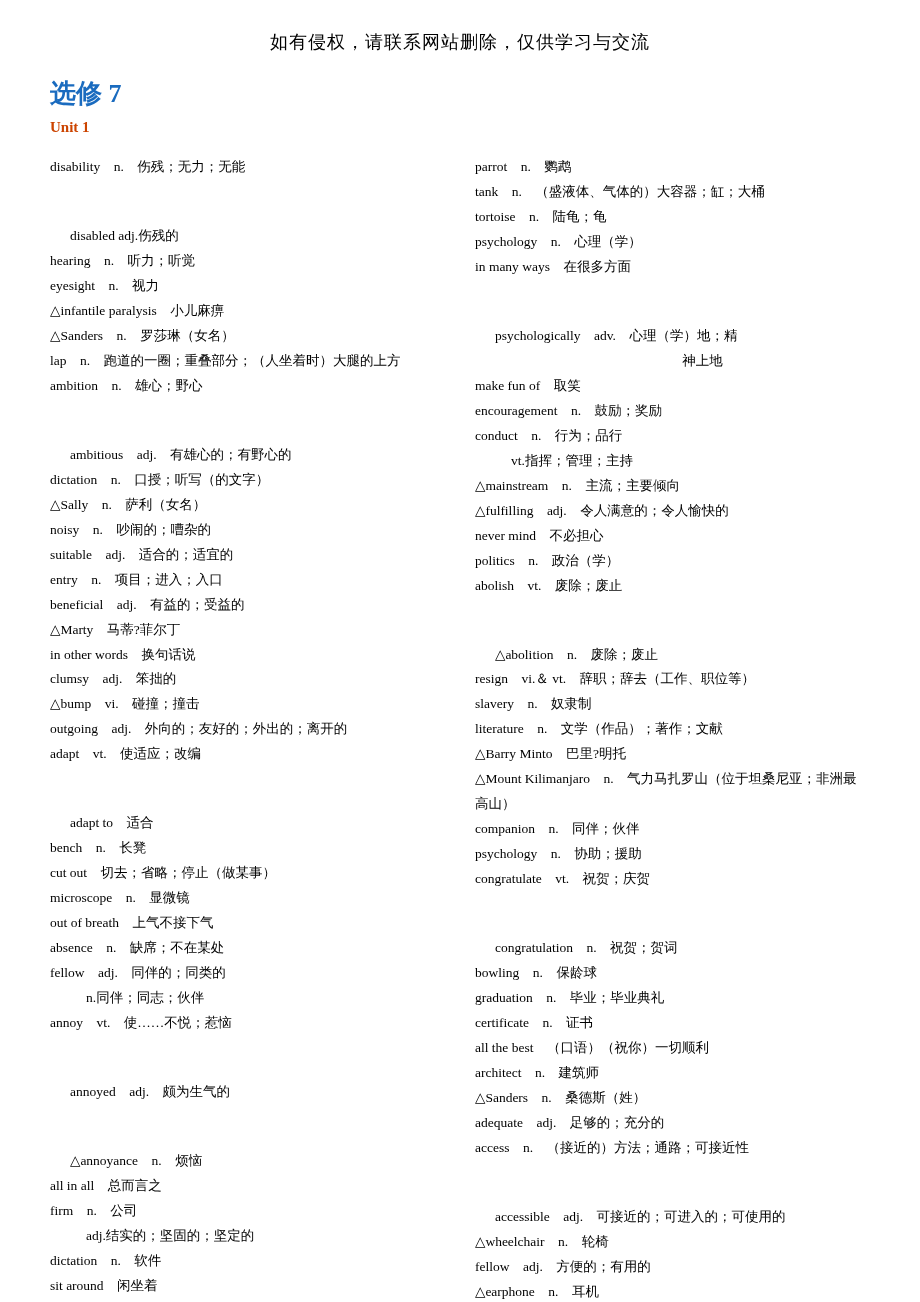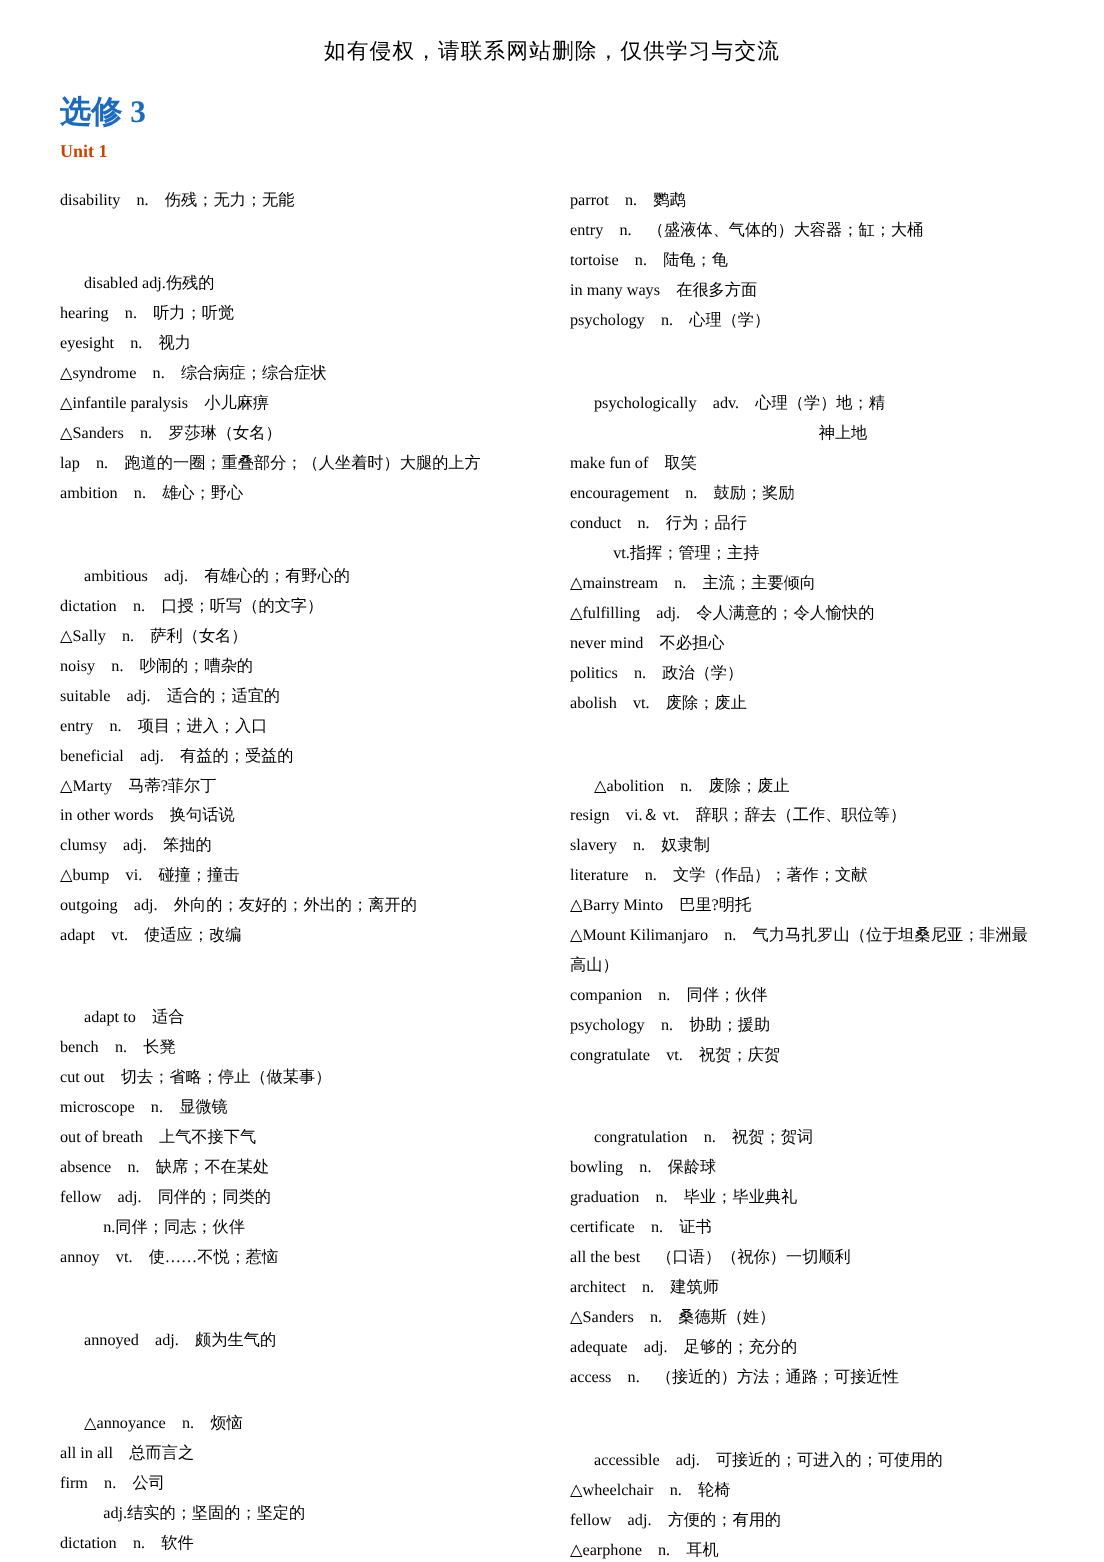--- a/index.html
+++ b/index.html
@@ -58,31 +58,30 @@
       font-weight: bold;
       margin-top: 28px;
       border-top: none;
     }
   </style>
 </head>
 <body>
 
 <div class="top-notice">如有侵权，请联系网站删除，仅供学习与交流</div>
 
-<div class="book-title">选修 3</div>
+<div class="book-title">选修 7</div>
 
 <div class="unit-title">Unit 1</div>
 
 <div class="two-col">
   <div class="col" id="left-col">
       <span class="entry">disability　n.　伤残；无力；无能</span>
       <span class="entry-indent">disabled adj.伤残的</span>
       <span class="entry">hearing　n.　听力；听觉</span>
       <span class="entry">eyesight　n.　视力</span>
-      <span class="entry">△syndrome　n.　综合病症；综合症状</span>
       <span class="entry">△infantile paralysis　小儿麻痹</span>
       <span class="entry">△Sanders　n.　罗莎琳（女名）</span>
       <span class="entry">lap　n.　跑道的一圈；重叠部分；（人坐着时）大腿的上方</span>
       <span class="entry">ambition　n.　雄心；野心</span>
       <span class="entry-indent">ambitious　adj.　有雄心的；有野心的</span>
       <span class="entry">dictation　n.　口授；听写（的文字）</span>
       <span class="entry">△Sally　n.　萨利（女名）</span>
       <span class="entry">noisy　n.　吵闹的；嘈杂的</span>
       <span class="entry">suitable　adj.　适合的；适宜的</span>
       <span class="entry">entry　n.　项目；进入；入口</span>
@@ -106,24 +105,24 @@
       <span class="entry-indent">△annoyance　n.　烦恼</span>
       <span class="entry">all in all　总而言之</span>
       <span class="entry">firm　n.　公司</span>
       <span class="entry-indent2">adj.结实的；坚固的；坚定的</span>
       <span class="entry">dictation　n.　软件</span>
       <span class="entry">sit around　闲坐着</span>
       <span class="entry">as well as　和；也</span>
     </div>
   <div class="col" id="right-col">
       <span class="entry">parrot　n.　鹦鹉</span>
-      <span class="entry">entry　n.　（盛液体、气体的）大容器；缸；大桶</span>
+      <span class="entry">tank　n.　（盛液体、气体的）大容器；缸；大桶</span>
       <span class="entry">tortoise　n.　陆龟；龟</span>
+      <span class="entry">psychology　n.　心理（学）</span>
       <span class="entry">in many ways　在很多方面</span>
-      <span class="entry">psychology　n.　心理（学）</span>
       <span class="entry-indent">psychologically　adv.　心理（学）地；精</span>
       <span class="entry-indent2" style="padding-left: 60px; text-align: center;">神上地</span>
       <span class="entry">make fun of　取笑</span>
       <span class="entry">encouragement　n.　鼓励；奖励</span>
       <span class="entry">conduct　n.　行为；品行</span>
       <span class="entry-indent2">vt.指挥；管理；主持</span>
       <span class="entry">△mainstream　n.　主流；主要倾向</span>
       <span class="entry">△fulfilling　adj.　令人满意的；令人愉快的</span>
       <span class="entry">never mind　不必担心</span>
       <span class="entry">politics　n.　政治（学）</span>

